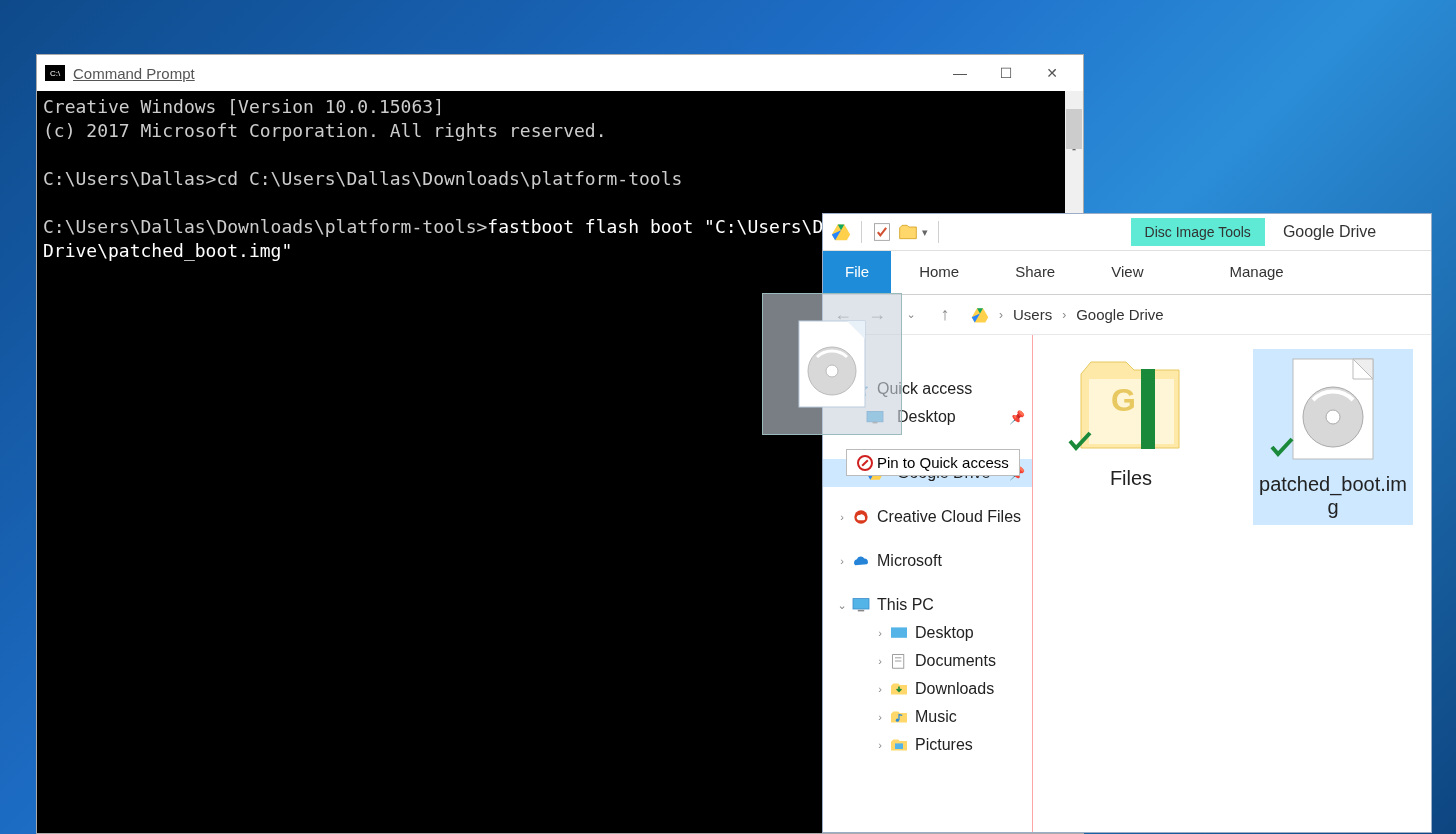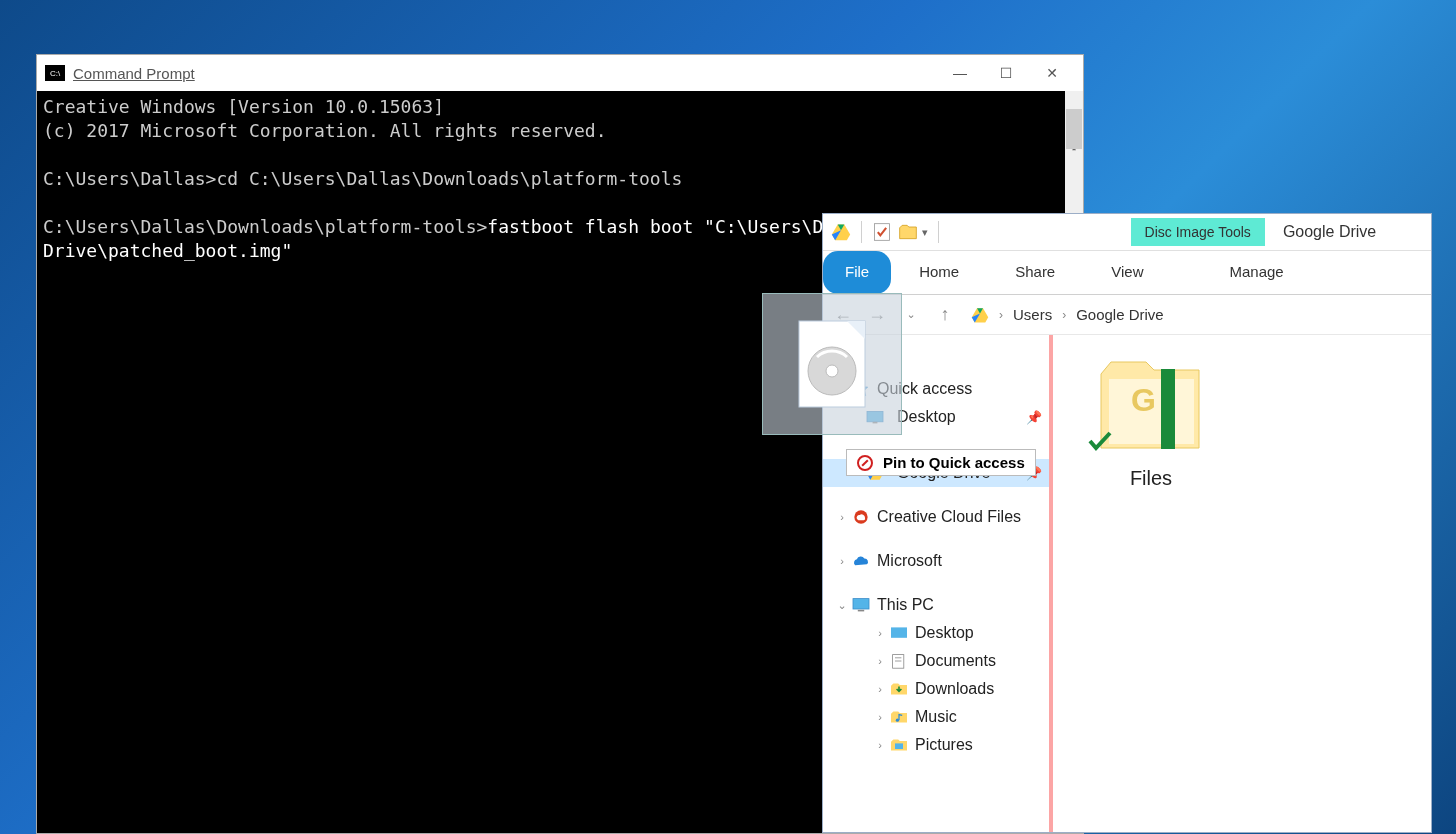--- a/index.html
+++ b/index.html
@@ -89,21 +89,20 @@
   height: 44px;
   display: flex;
   align-items: stretch;
   border-bottom: 1px solid #d0d0d0;
 }
 .ribbon-tab {
   padding: 12px 28px 0;
   font-size: 15px;
   color: #333;
   cursor: default;
-  border-radius: 15px;
 }
 .ribbon-tab.file {
   background: #1e8cd8;
   color: #fff;
   padding: 12px 22px;
 }
 
 .exp-nav {
   height: 40px;
   display: flex; align-items: center;
@@ -116,21 +115,21 @@
   display: flex; align-items: center; gap: 10px;
   font-size: 15px; color: #333;
   margin-left: 6px;
 }
 .bc-sep { color: #888; font-size: 12px; }
 
 .exp-body { display: flex; height: calc(100% - 121px); }
 
 .exp-sidebar {
   width: 230px;
-  border-right: 4px solid #fca5a5;
+  border-right: 1px solid #fca5a5;
   padding-top: 40px;
   overflow: hidden;
 }
 .tree-item {
   display: flex; align-items: center;
   padding: 5px 6px 5px 10px;
   font-size: 16px;
   color: #222;
   position: relative;
 }
@@ -142,23 +141,22 @@
 .pin { color: #888; margin-left: auto; font-size: 13px; }
 .tree-group { margin-bottom: 16px; }
 
 .tooltip {
   position: absolute;
   left: 846px; top: 449px;
   background: #fff;
   border: 1px solid #bbb;
   padding: 4px 10px;
   font-size: 15px;
-  display: flex; align-items: center; gap: 10px;
+  display: flex; align-items: center; gap: 4px;
   z-index: 50;
-  font-weight: bold;
 }
 .tooltip-icon { width: 16px; height: 16px; border: 2px solid #d02020; border-radius: 50%; position: relative; }
 .tooltip-icon::after { content:""; position:absolute; left:2px; right:2px; top:50%; height:2px; background:#d02020; transform: translateY(-50%) rotate(-45deg); }
 
 .exp-content {
   flex: 1;
   padding: 14px 18px;
   display: flex;
   gap: 42px;
   align-items: flex-start;
@@ -399,15 +397,31 @@
             <rect x="70" y="20" width="14" height="80" fill="#1a8a3a"></rect>
             <text x="40" y="62" font-size="32" fill="#e8c860" font-weight="bold">G</text>
           </svg>
           <svg class="checkmark" viewBox="0 0 26 20">
               <path d="M3 10 l6 7 l14 -15" stroke="#1a8a3a" stroke-width="4" fill="none"></path>
             </svg>
         </div>
         <div class="file-label">Files</div>
       </div>
 
+      <div class="file-item selected">
+        <div class="file-thumb">
+          <svg viewBox="0 0 120 110">
+            <rect x="20" y="4" width="80" height="100" fill="#fff" stroke="#bbb"></rect>
+            <polygon points="80,4 100,4 100,24" fill="#eee" stroke="#bbb"></polygon>
+            <polygon points="80,4 80,24 100,24" fill="#fff" stroke="#bbb"></polygon>
+            <circle cx="60" cy="62" r="30" fill="#d8d8d8" stroke="#aaa"></circle>
+            <circle cx="60" cy="62" r="7" fill="#fff" stroke="#aaa"></circle>
+            <path d="M 40 45 A 28 28 0 0 1 80 45" fill="none" stroke="#fff" stroke-width="4"></path>
+          </svg>
+          <svg class="checkmark" viewBox="0 0 26 20">
+              <path d="M3 10 l6 7 l14 -15" stroke="#1a8a3a" stroke-width="4" fill="none"></path>
+            </svg>
+        </div>
+        <div class="file-label">patched_boot.img</div>
+      </div>
     </div>
   </div>
 </div>
 
 </body></html>

